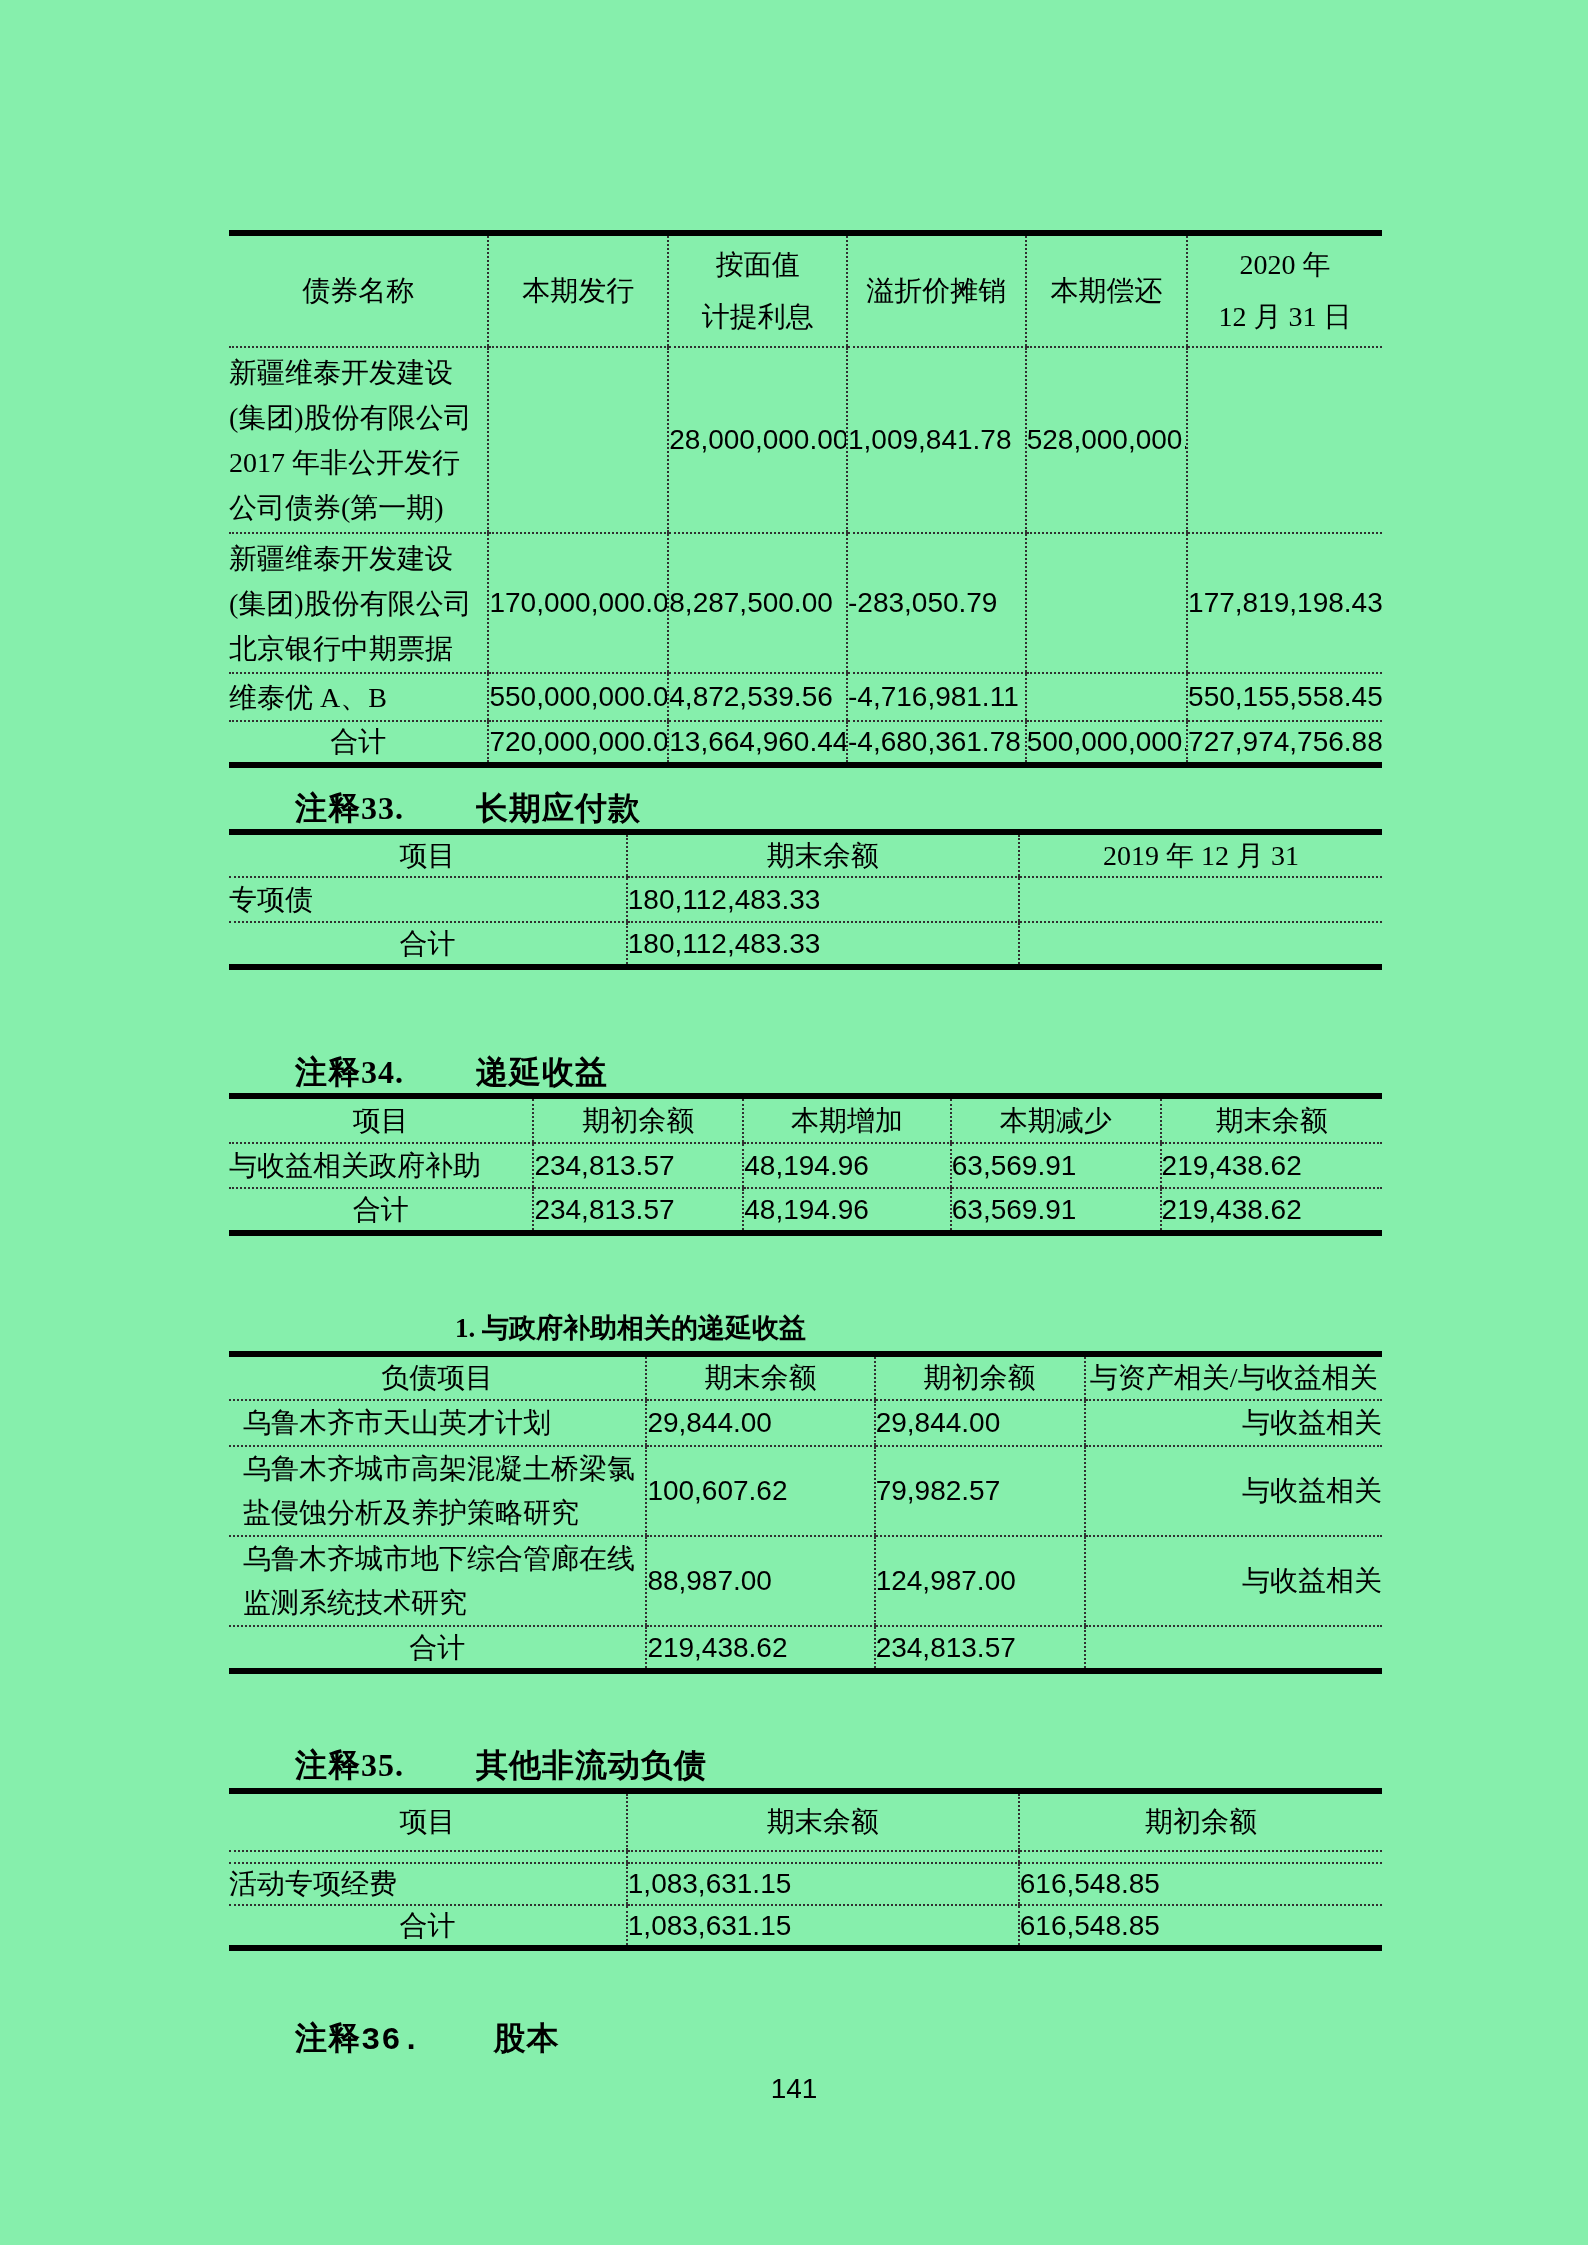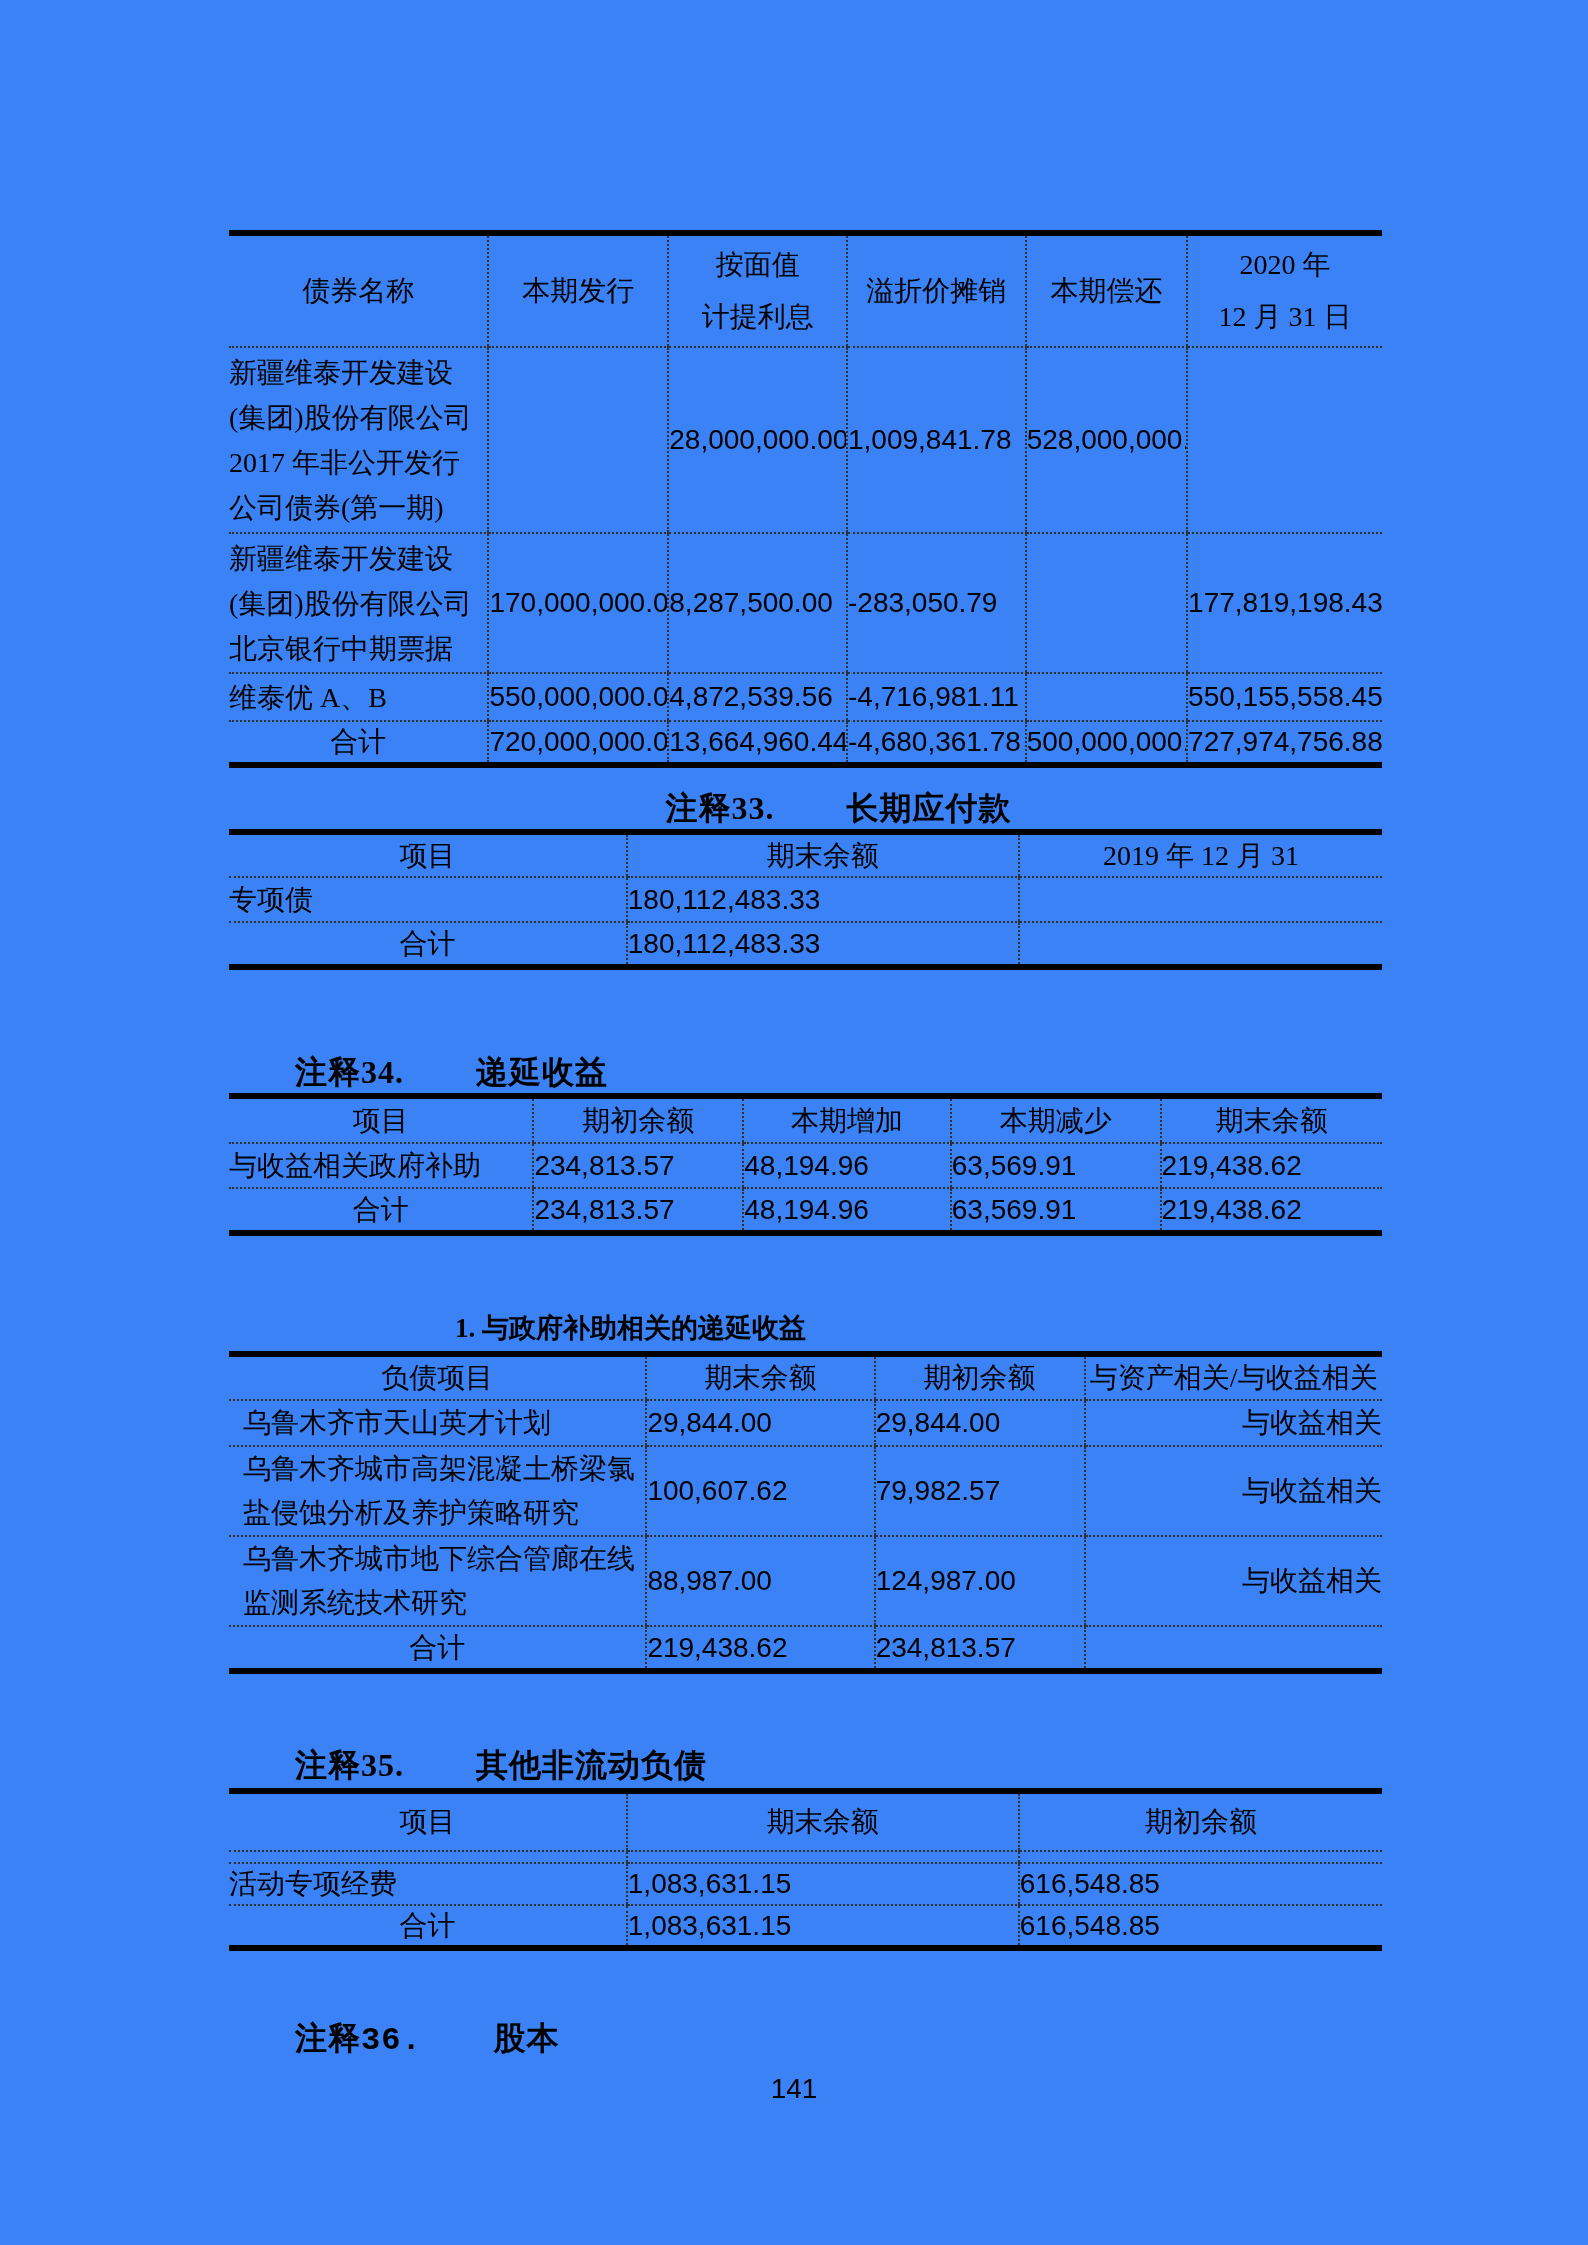--- a/index.html
+++ b/index.html
@@ -1,17 +1,17 @@
 <!DOCTYPE html>
 <html><head>
 <meta charset="utf-8">
 <style>
   html,body { margin:0; padding:0; background:#e8e8e8; }
   .page {
-    width:1588px; height:2245px; background:#3b82f6; margin:0 auto;
+    width:1588px; height:2245px; background:#86efac; margin:0 auto;
     position:relative; color:#000;
     font-family:"Liberation Serif","DejaVu Serif",serif;
     overflow:hidden;
   }
   .content { margin-left:229px; width:1153px; }
 
   
   table.tbl {
     border-collapse:collapse; table-layout:fixed; width:100%;
     border-top:6px solid #000; border-bottom:6px solid #000;
@@ -56,21 +56,21 @@
     margin-left:66px; font-size:32px; font-weight:bold; line-height:38px;
     letter-spacing:1px;
   }
   .note-heading .note-title { margin-left:72px; }
   .sub-heading {
     margin-left:226px; font-size:27px; font-weight:bold; line-height:40px;
   }
 
   
   .mt-t1 { margin-top:230px; }
-  .mt-h33 { margin-top:21px;text-align:center; }
+  .mt-h33 { margin-top:21px; }
   .mt-t2 { margin-top:2px; }
   .mt-h34 { margin-top:83px; }
   .mt-t3 { margin-top:2px; }
   .mt-h1 { margin-top:72px; }
   .mt-t4 { margin-top:3px; }
   .mt-h35 { margin-top:72px; }
   .mt-t5 { margin-top:4px; }
   .mt-h36 { margin-top:71px;font-family:Liberation Mono, monospace; }
 
   .page-number {

